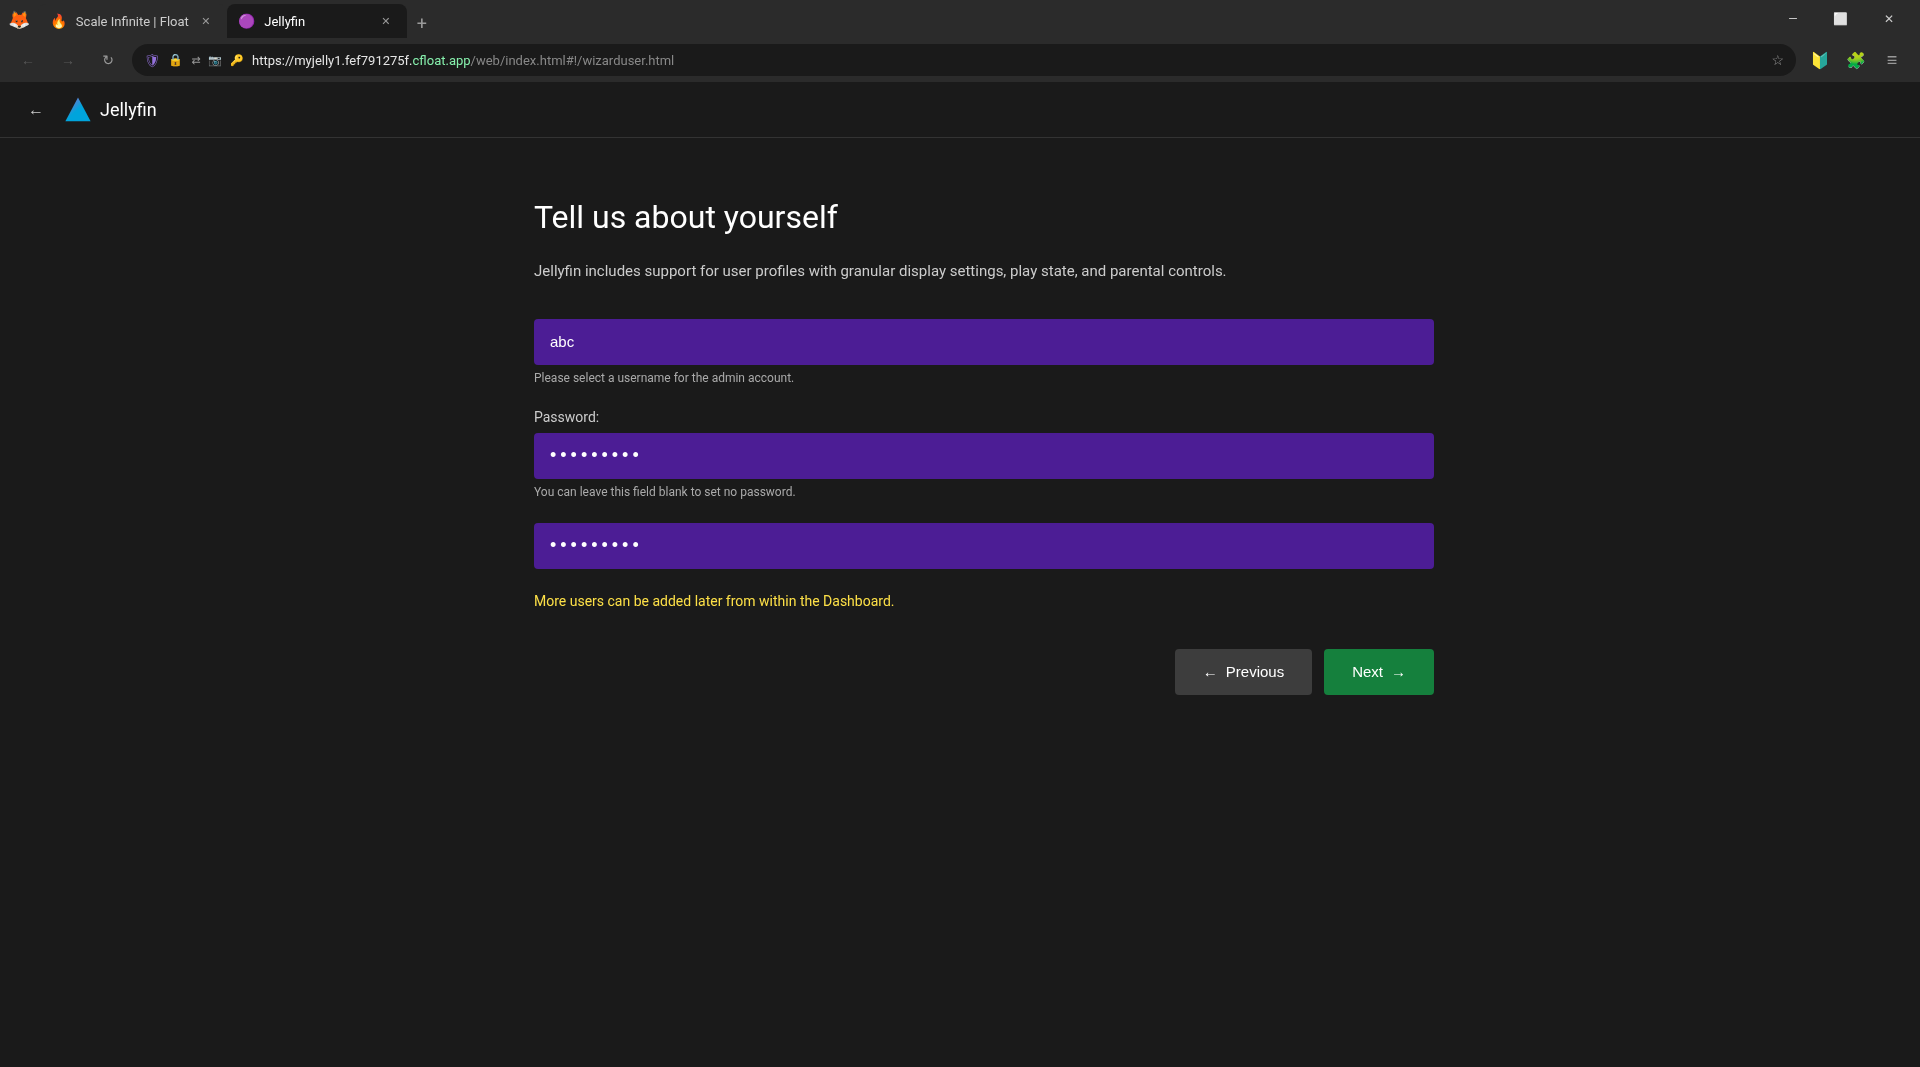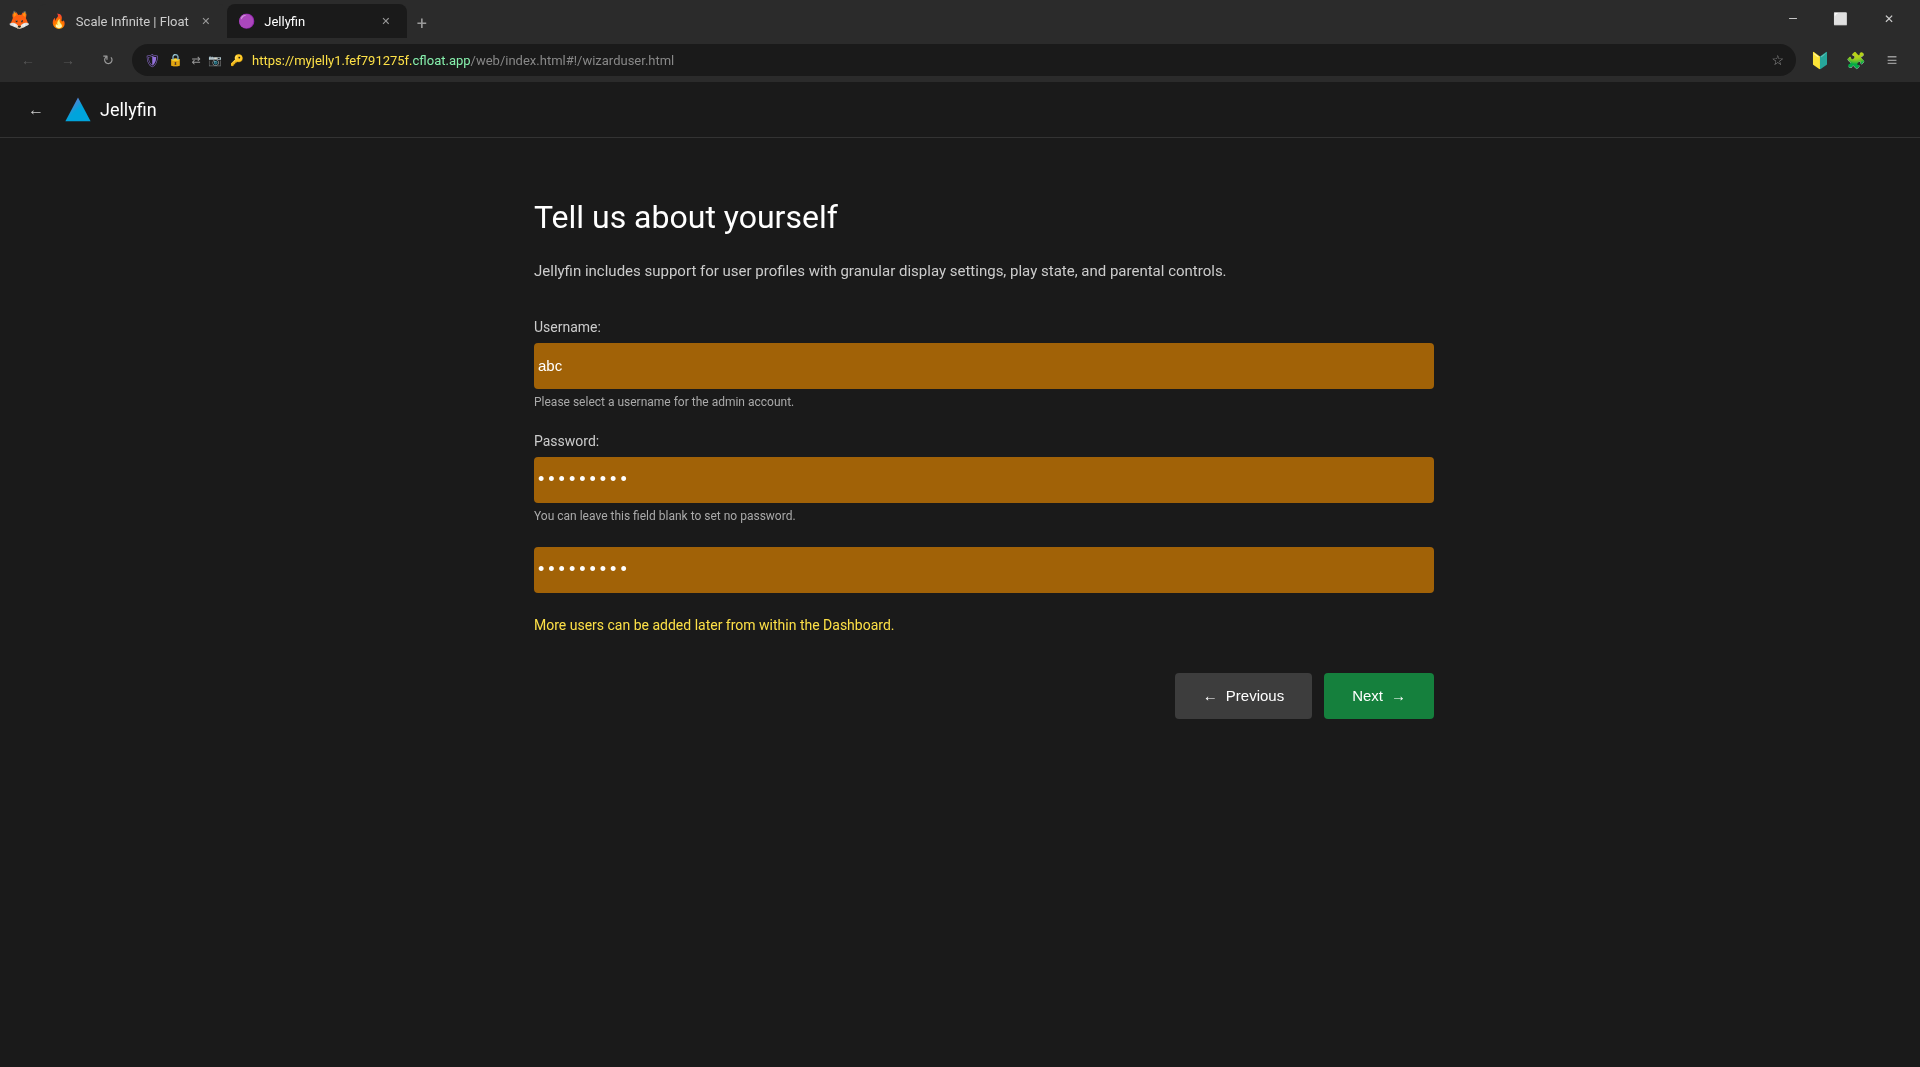--- a/index.html
+++ b/index.html
@@ -232,24 +232,24 @@
     .form-label {
       display: block;
       font-size: 14px;
       color: #cccccc;
       margin-bottom: 8px;
     }
 
     .form-input {
       width: 100%;
       height: 46px;
-      background: #a16207;
+      background: #4c1d95;
       border: none;
       border-radius: 4px;
-      padding: 0 4px;
+      padding: 0 16px;
       font-size: 15px;
       color: #ffffff;
       outline: none;
     }
 
     .form-hint {
       font-size: 12px;
       color: #aaaaaa;
       margin-top: 6px;
     }
@@ -335,21 +335,21 @@
   <div class="nav-btn">↻</div>
 
   <div class="address-bar">
 
     <span style="color:#9370db; font-size:13px;">🛡</span>
     <span style="color:#999; font-size:12px;">🔒</span>
     <span style="color:#999; font-size:11px;">⇄</span>
     <span style="color:#999; font-size:11px;">📷</span>
     <span style="color:#999; font-size:11px;">🔑</span>
     <span class="address-text">
-      <span style="color:#fde047;">https://myjelly1.fef791275f.</span><span style="color:#86efac;">cfloat.app</span><span style="color:#888;margin-top:36px;">/web/index.html#!/wizarduser.html</span>
+      <span style="color:#e5e5e5;">https://myjelly1.fef791275f.</span><span style="color:#86efac;">cfloat.app</span><span style="color:#888;margin-top:36px;">/web/index.html#!/wizarduser.html</span>
     </span>
     <div class="address-icons">
       <span style="color:#999; font-size:14px;">☆</span>
     </div>
   </div>
 
   <div class="toolbar-right">
     <div class="toolbar-btn" style="font-size:16px;">🔰</div>
     <div class="toolbar-btn" style="font-size:16px;">🧩</div>
     <div class="toolbar-btn" style="font-size:18px; font-weight:bold;">≡</div>
@@ -377,21 +377,20 @@
 </div>
 
 <div class="main-content">
   <div class="form-container">
 
     <h1 class="page-title">Tell us about yourself</h1>
 
     <p class="page-description">Jellyfin includes support for user profiles with granular display settings, play state, and parental controls.</p>
 
     <div class="form-group">
-      <label class="form-label">Username:</label>
       <input type="text" class="form-input" value="abc" style="">
       <p class="form-hint">Please select a username for the admin account.</p>
     </div>
 
     <div class="form-group">
       <label class="form-label">Password:</label>
       <input type="password" class="form-input password-dots" value="password1" style="">
       <p class="form-hint">You can leave this field blank to set no password.</p>
     </div>
 

